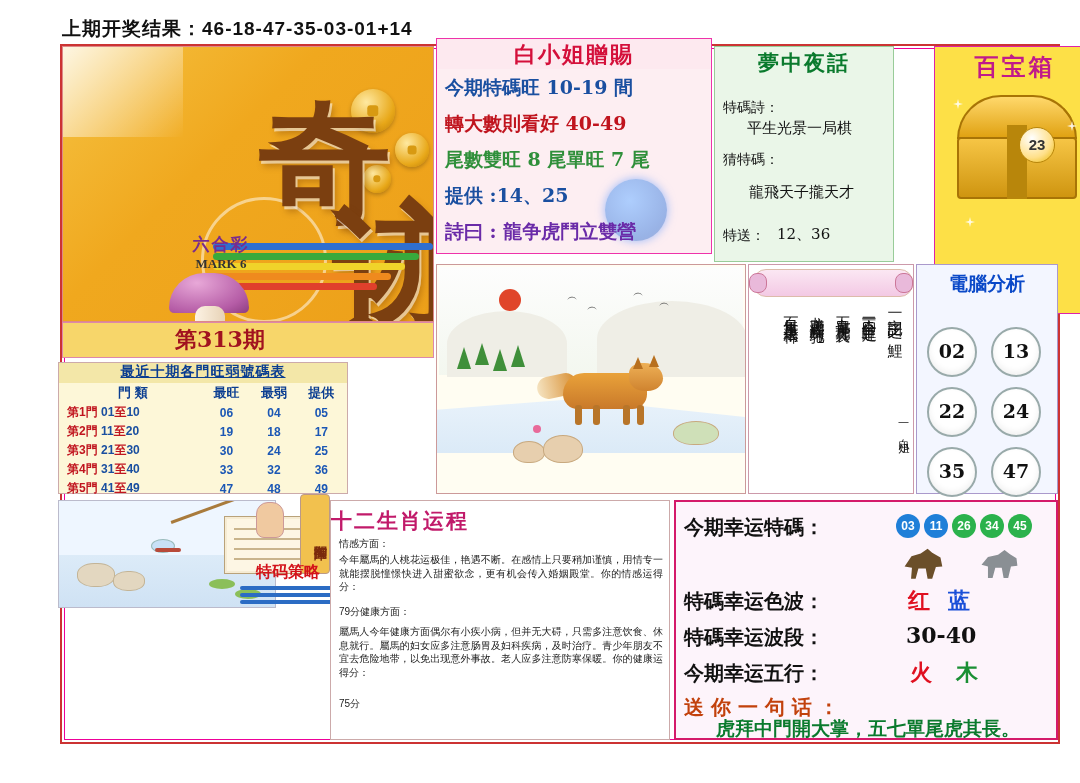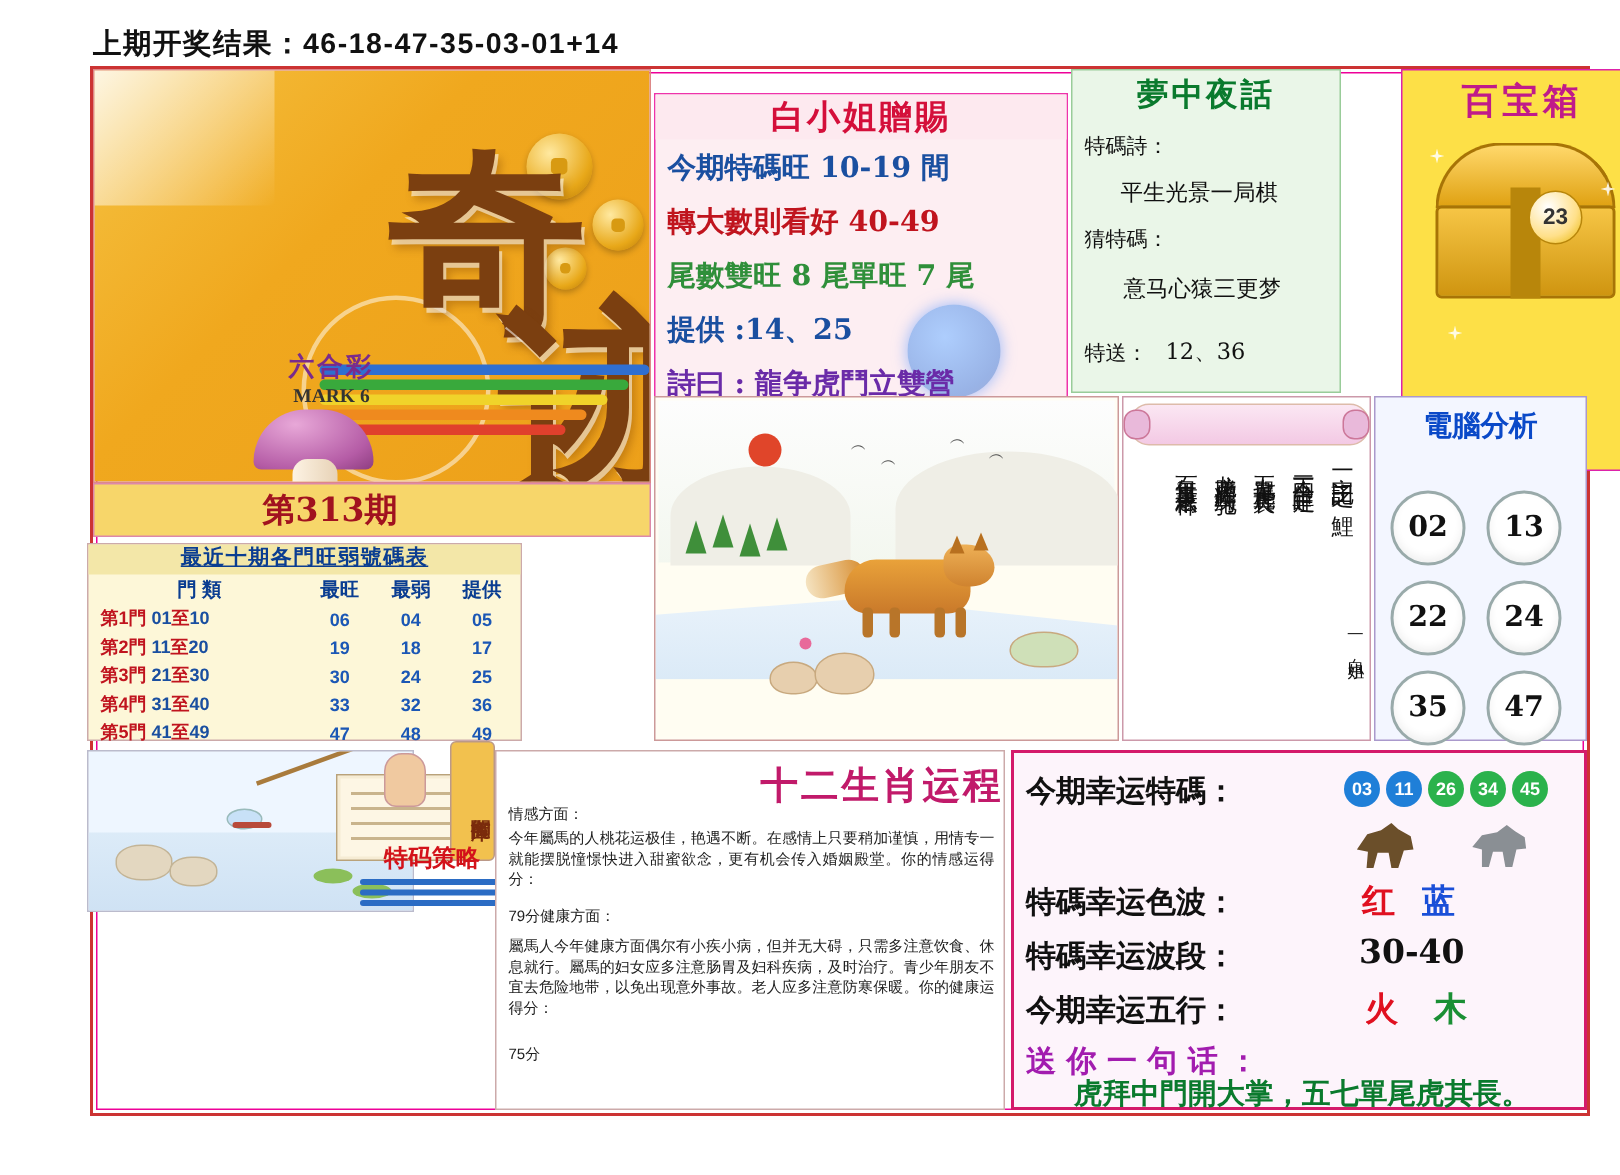--- a/index.html
+++ b/index.html
@@ -75,21 +75,21 @@
   .rng b{color:#1a4fa0;}
 
   
   .sidecol{left:350px;top:362px;width:84px;height:132px;}
   .pillbar{position:absolute;left:0;width:84px;height:18px;background:#f4a623;border-radius:9px;
     color:#fff;font-size:11px;font-weight:bold;text-align:center;line-height:18px;letter-spacing:1px;}
   .ovalbox{position:absolute;left:6px;width:72px;height:34px;border:2px solid #2d6ac7;border-radius:20px;
     background:#fff;text-align:center;line-height:32px;font-size:20px;font-weight:bold;color:#111;font-family:"DejaVu Serif",serif;}
 
   
-  .bai{left:436px;top:62px;width:276px;height:216px;background:#fdeef2;border:1px solid #e3a;}
+  .bai{left:436px;top:38px;width:276px;height:216px;background:#fdeef2;border:1px solid #e3a;}
   .bai .hd{position:absolute;left:0;top:0;width:100%;height:30px;background:#fde9ef;
     text-align:center;font-size:22px;font-weight:bold;color:#d40f3a;line-height:30px;letter-spacing:2px;
     font-family:"DejaVu Serif",serif;}
   .bai .ln{position:absolute;left:8px;font-size:19px;font-weight:bold;font-family:"DejaVu Serif",serif;white-space:nowrap;}
   .blue-circle{position:absolute;left:168px;top:140px;width:62px;height:62px;border-radius:50%;
     background:radial-gradient(circle at 40% 35%, rgba(160,200,255,.85), rgba(70,130,220,.55) 70%, rgba(40,90,180,.45));
     box-shadow:0 0 10px rgba(90,150,255,.6);}
 
   
   .meng{left:714px;top:46px;width:180px;height:216px;background:#eaf6e8;border:1px solid #9c9;}
@@ -175,21 +175,21 @@
   .vtag{position:absolute;left:300px;top:494px;width:28px;height:74px;background:#f2c14e;border:1px solid #b98;
     border-radius:4px;color:#7a2b0c;font-size:13px;font-weight:bold;text-align:center;padding-top:4px;
     writing-mode:vertical-rl;text-orientation:upright;}
   .redstamp{position:absolute;left:232px;top:562px;width:112px;height:26px;color:#d3121a;font-size:16px;font-weight:bold;
     text-align:center;font-family:"DejaVu Serif",serif;}
   .bluebars{position:absolute;left:240px;top:586px;width:96px;height:20px;}
   .bluebars i{display:block;height:4px;background:#2b6cc4;margin-bottom:3px;border-radius:2px;}
 
   
   .sx{left:330px;top:500px;width:340px;height:240px;background:#fff;border:1px solid #caa;}
-  .sx .hd{position:absolute;left:0;top:6px;width:100%;text-align:right;font-size:25px;font-weight:bold;
+  .sx .hd{position:absolute;left:0;top:6px;width:100%;text-align:left;font-size:21px;font-weight:bold;
     color:#c11a6a;font-family:"DejaVu Serif",serif;letter-spacing:2px;}
   .sx p{position:absolute;left:8px;width:324px;margin:0;font-size:10px;line-height:1.35;color:#222;text-align:justify;}
 
   
   .lucky{left:674px;top:500px;width:384px;height:240px;background:#fdf4fb;border:2px solid #d41a6a;text-decoration:underline;}
   .lucky .row{position:absolute;left:8px;font-size:20px;font-weight:bold;color:#111;font-family:"DejaVu Serif",serif;white-space:nowrap;}
   .lucky .val{position:absolute;font-weight:bold;font-family:"DejaVu Serif",serif;}
   .lk-balls{position:absolute;left:220px;top:12px;display:flex;gap:4px;}
   .lk-ball{width:24px;height:24px;border-radius:50%;text-align:center;line-height:24px;font-size:12px;
     font-weight:bold;color:#fff;font-family:"Liberation Sans",sans-serif;}
@@ -303,24 +303,24 @@
     <div class="blue-circle"></div>
     <div class="ln" style="top:36px;color:#1a4fa0;">今期特碼旺 10-19 間</div>
     <div class="ln" style="top:72px;color:#c0141e;">轉大數則看好 40-49</div>
     <div class="ln" style="top:108px;color:#2f8f3a;">尾數雙旺 8 尾單旺 7 尾</div>
     <div class="ln" style="top:144px;color:#1a4fa0;">提供 :14、25</div>
     <div class="ln" style="top:180px;color:#6a2ba8;">詩曰 : 龍争虎鬥立雙營</div>
   </div>
 
   <div class="cell meng">
     <div class="hd">夢中夜話</div>
-    <div class="lb" style="top:42px;text-align:right;">特碼詩：</div>
+    <div class="lb" style="top:52px;text-align:right;">特碼詩：</div>
     <div class="vl" style="left:32px;top:72px;">平生光景一局棋</div>
     <div class="lb" style="top:104px;">猜特碼：</div>
-    <div class="vl" style="left:34px;top:136px;">意马心猿三更梦</div>
+    <div class="vl" style="left:34px;top:136px;">龍飛天子攏天才</div>
     <div class="lb" style="top:180px;">特送：</div>
     <div class="vl" style="left:62px;top:178px;text-align:right;">12、36</div>
   </div>
 
   <div class="cell box3">
     <div class="hd">百宝箱</div>
     <div class="chest">
       <div class="lid"></div>
         <div class="body"></div>
         <div class="band"></div>
@@ -443,17 +443,17 @@
     <div class="val" style="left:232px;top:84px;font-size:22px;color:#e01020;">红</div>
     <div class="val" style="left:272px;top:84px;font-size:22px;color:#1a4fd8;">蓝</div>
 
     <div class="row" style="top:122px;">特碼幸运波段：</div>
     <div class="val" style="left:230px;top:120px;font-size:22px;color:#111;">30-40</div>
 
     <div class="row" style="top:158px;">今期幸运五行：</div>
     <div class="val" style="left:234px;top:156px;font-size:22px;color:#e01020;">火</div>
     <div class="val" style="left:280px;top:156px;font-size:22px;color:#1a8f34;">木</div>
 
-    <div class="row" style="top:192px;color:#a21caf;">送 你 一 句 话 ：</div>
+    <div class="row" style="top:192px;color:#c2410c;">送 你 一 句 话 ：</div>
     <div class="sendline" style="top:214px;color:#0a7a2d;">虎拜中門開大掌，五七單尾虎其長。</div>
   </div>
 
 </div>
 
 </body></html>

